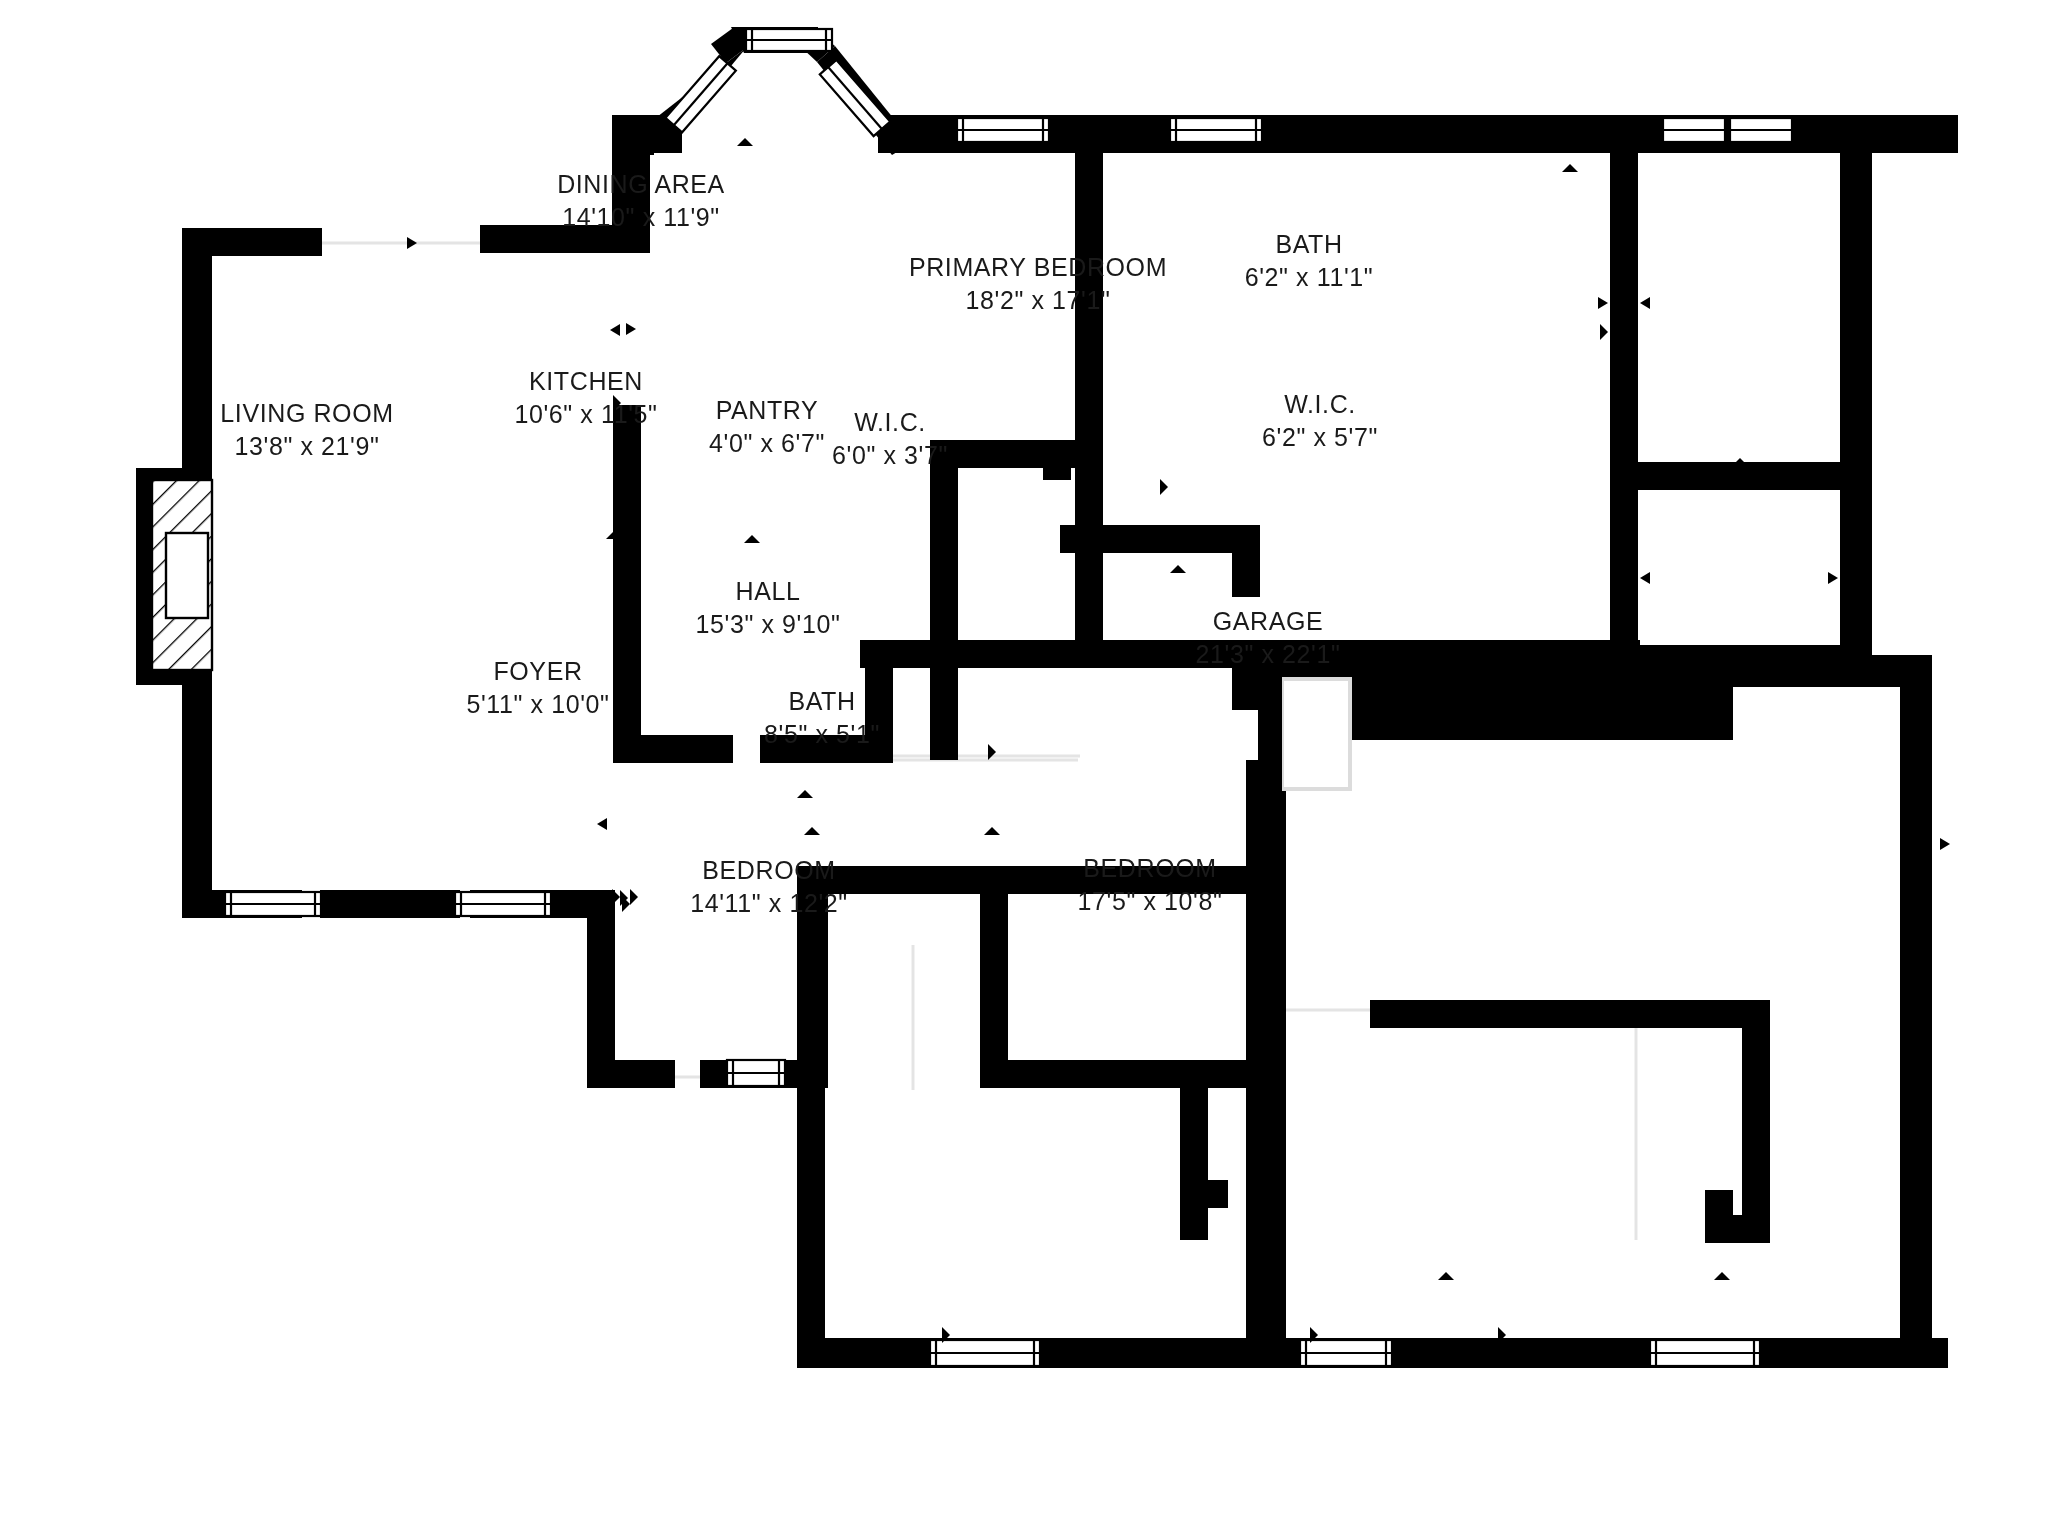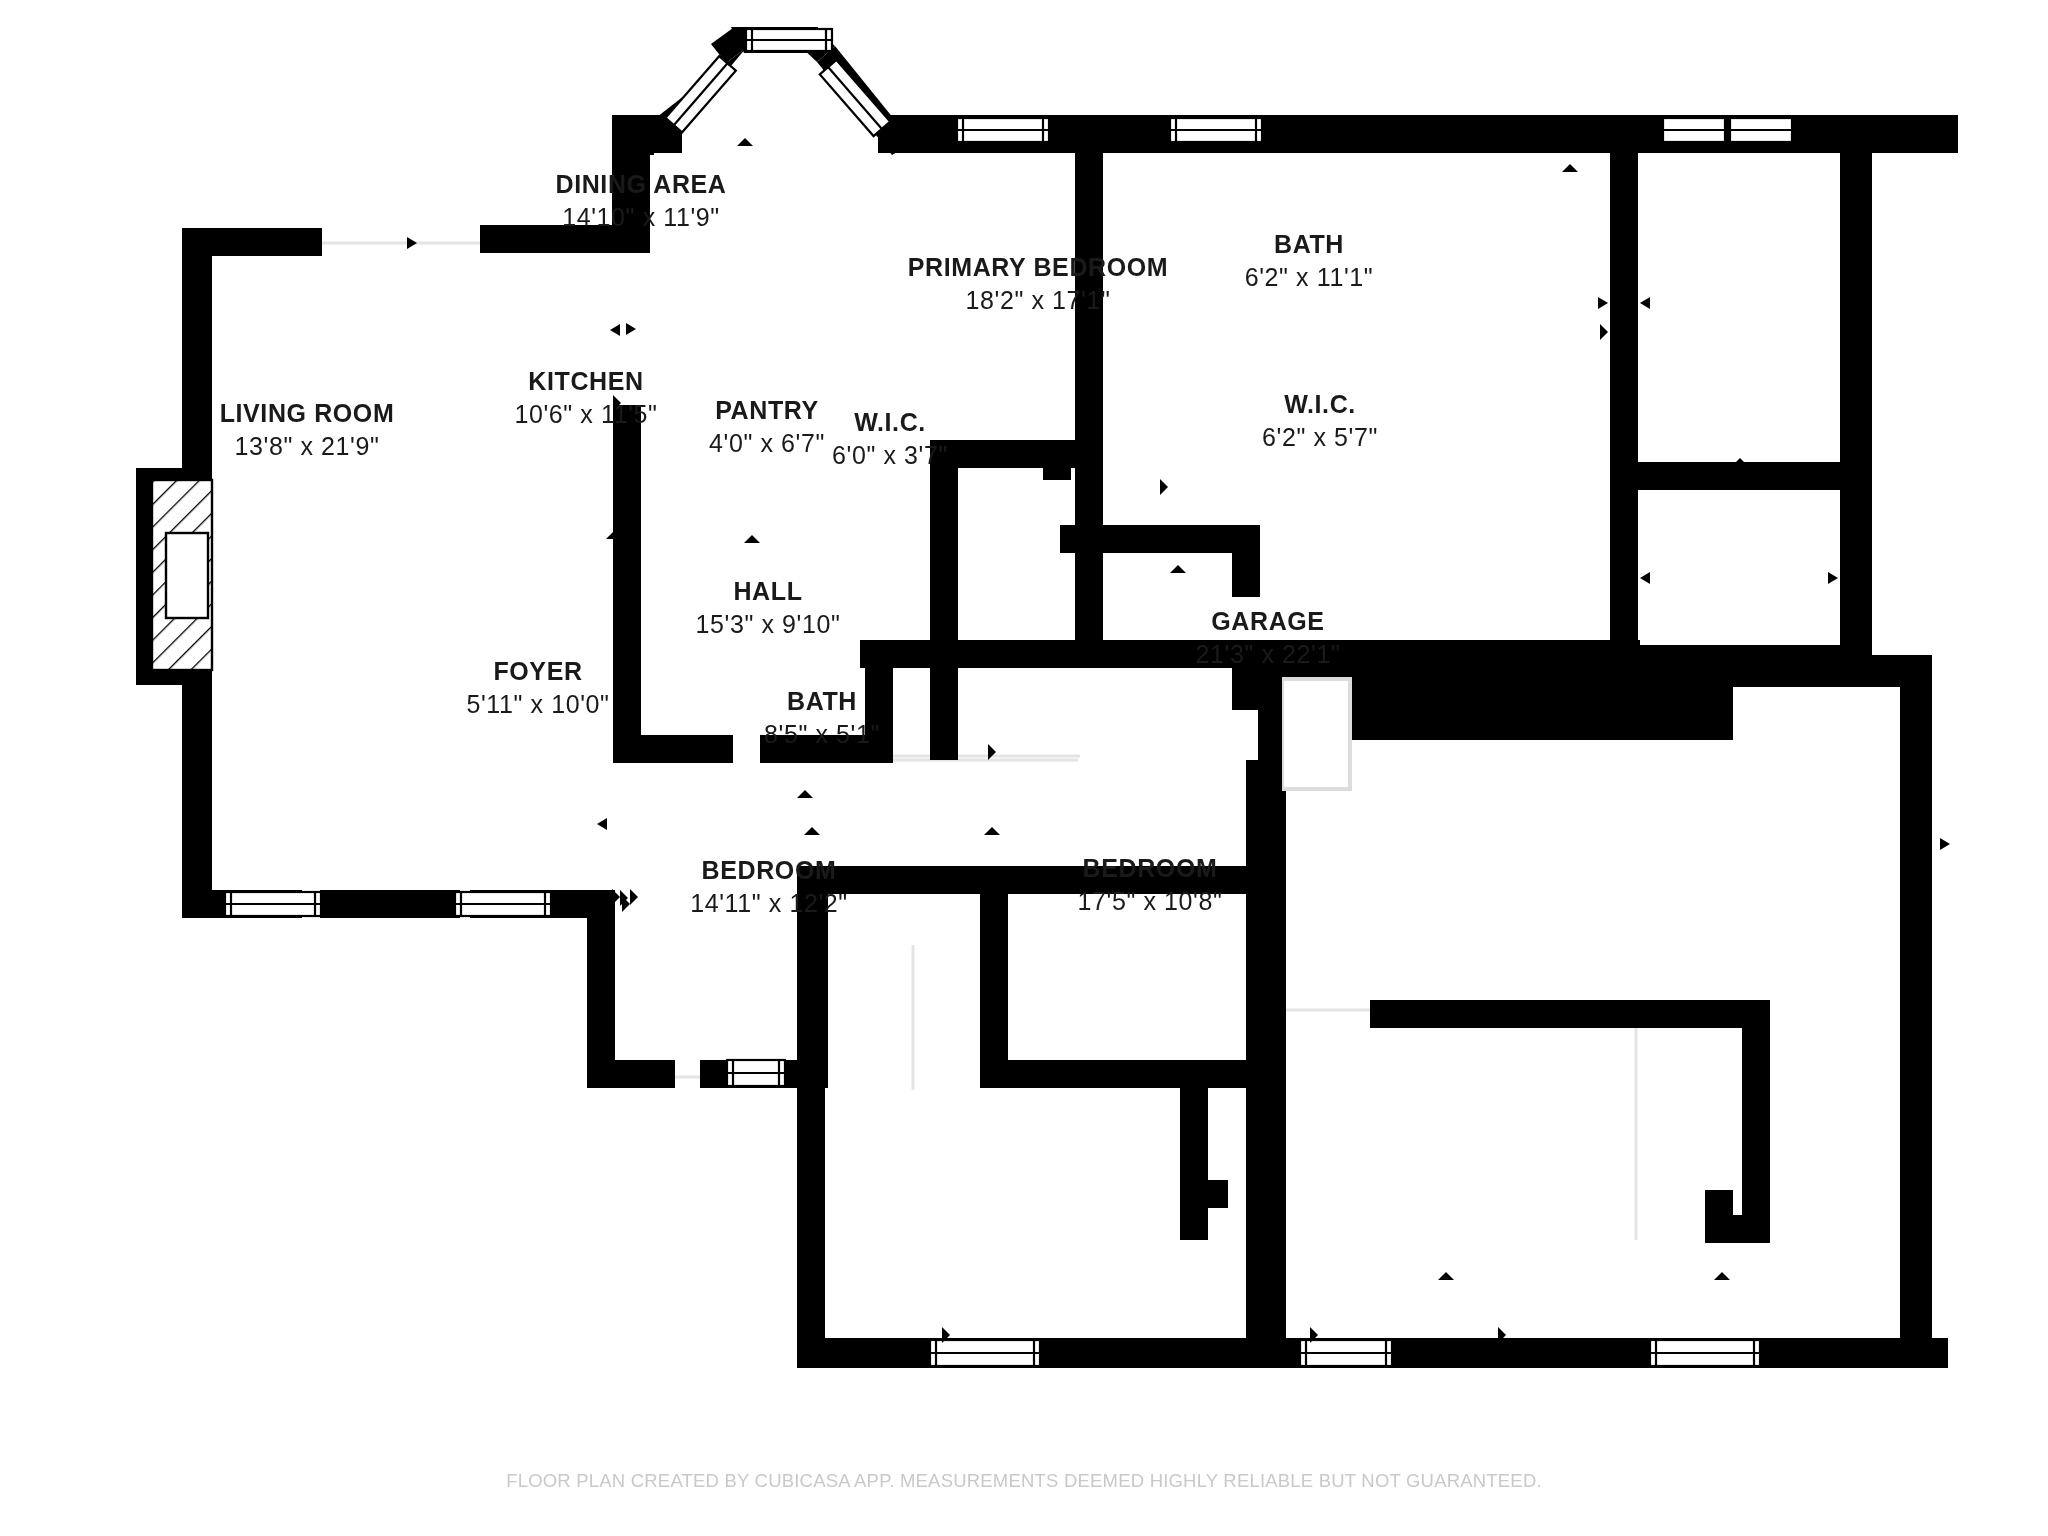--- a/index.html
+++ b/index.html
@@ -3,21 +3,21 @@
 <meta charset="utf-8">
 <style>
   html,body{margin:0;padding:0;background:#ffffff;}
   body{width:2048px;height:1536px;overflow:hidden;
        font-family:"Liberation Sans","DejaVu Sans",sans-serif;}
   #stage{position:relative;width:2048px;height:1536px;background:#ffffff;}
   #plan{position:absolute;left:0;top:0;width:2048px;height:1536px;}
   .room-label{position:absolute;text-align:center;color:#1a1a1a;
               letter-spacing:.6px;line-height:1.32;white-space:nowrap;
               transform:translate(-50%,-50%);}
-  .room-label .rl-name{font-size:25px;font-weight:700;}
+  .room-label .rl-name{font-size:25px;font-weight:400;}
   .room-label .rl-dim{font-size:25px;font-weight:400;}
   #footer{position:absolute;left:0;right:0;top:1470px;text-align:center;
           font-size:18.5px;color:#c9c9c9;letter-spacing:.2px;
           font-family:"Liberation Sans","DejaVu Sans",sans-serif;}
 </style>
 </head>
 <body>
 
 <div id="stage">
 
@@ -359,14 +359,13 @@
   </div>
   <div class="room-label" id="lbl-12" style="left: 769px; top: 887px;">
     <div class="rl-name">BEDROOM</div>
     <div class="rl-dim">14'11" x 12'2"</div>
   </div>
   <div class="room-label" id="lbl-13" style="left: 1150px; top: 885px;">
     <div class="rl-name">BEDROOM</div>
     <div class="rl-dim">17'5" x 10'8"</div>
   </div>
 
-  <div id="footer">FLOOR PLAN CREATED BY CUBICASA APP. MEASUREMENTS DEEMED HIGHLY RELIABLE BUT NOT GUARANTEED.</div>
 </div>
 
 </body></html>

